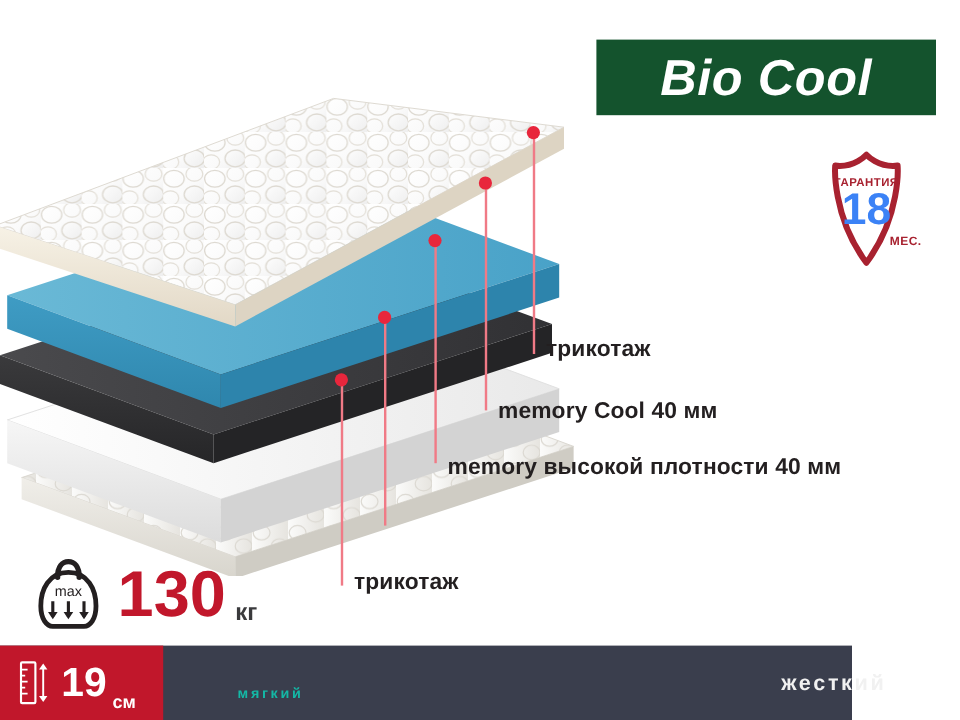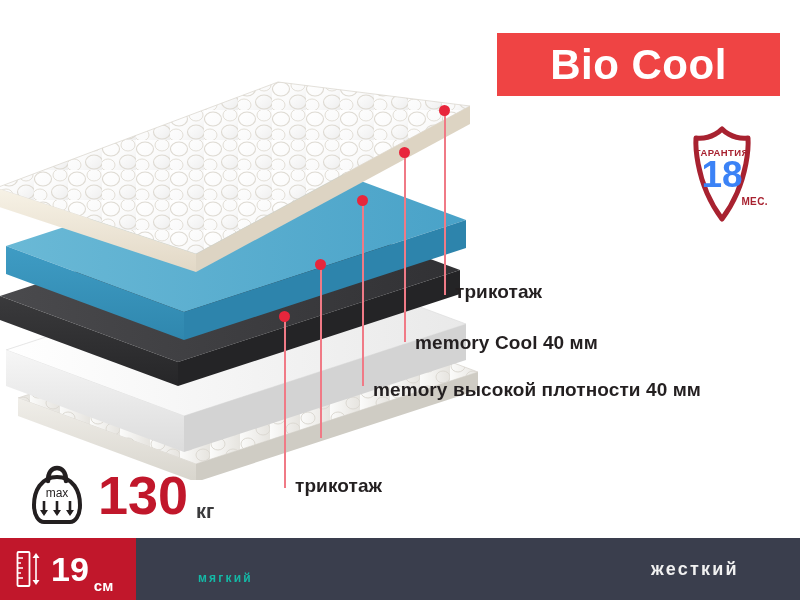--- a/index.html
+++ b/index.html
@@ -19,21 +19,21 @@
 
   
   .lbl{
     position:absolute;color:#231f20;font-size:19px;font-weight:700;
     white-space:nowrap;letter-spacing:.1px;
   }
 
   
   #banner{
     position:absolute;left:497px;top:33px;width:283px;height:63px;
-    background:#ef4444;display:flex;align-items:center;justify-content:center;
+    background:#14532d;display:flex;align-items:center;justify-content:center;font-style:italic;
   }
   #banner span{
     color:#fff;font-size:42px;font-weight:700;letter-spacing:.5px;
   }
 
   
   #shield{position:absolute;left:676px;top:125px;width:92px;height:100px;}
   #shield svg{position:absolute;left:0;top:0;}
   .sh-top{position:absolute;left:0;top:22px;width:92px;text-align:center;
     font-size:9.5px;font-weight:700;color:#a82230;letter-spacing:.4px;}
@@ -42,21 +42,21 @@
   .sh-bot{position:absolute;left:0;top:71px;width:92px;text-align:right;
     font-size:10px;font-weight:700;color:#a82230;letter-spacing:.4px;}
 
   
   #weight{position:absolute;left:28px;top:460px;height:70px;display:flex;align-items:center;}
   #kb{width:58px;height:62px;}
   #wnum{font-size:54px;font-weight:700;color:#c1172b;line-height:1;margin-left:12px;}
   #wunit{font-size:20px;font-weight:700;color:#3a3a3c;margin-left:8px;align-self:flex-end;margin-bottom:7px;margin-top:18px;}
 
   
-  #bottombar{position:absolute;left:0;top:538px;width:800px;height:62px;background:#3a3e4d;}
+  #bottombar{position:absolute;left:0;top:538px;width:710px;height:62px;background:#3a3e4d;}
   #heightblk{position:absolute;left:0;top:0;width:136px;height:62px;background:#c1172b;
     display:flex;align-items:center;}
   #ruler{margin-left:16px;width:26px;height:38px;}
   #hnum{color:#fff;font-size:34px;font-weight:700;margin-left:9px;line-height:1;}
   #hunit{color:#fff;font-size:15px;font-weight:700;margin-left:5px;align-self:flex-end;margin-bottom:6px;}
   #softlbl{position:absolute;left:198px;top:21px;color:#14b8a6;font-size:12px;
     font-weight:700;letter-spacing:2.2px;margin-top:12px;}
   #hardlbl{position:absolute;left:651px;top:21px;color:#f1f1f1;font-size:18px;
     font-weight:700;letter-spacing:2.2px;}
 </style>

